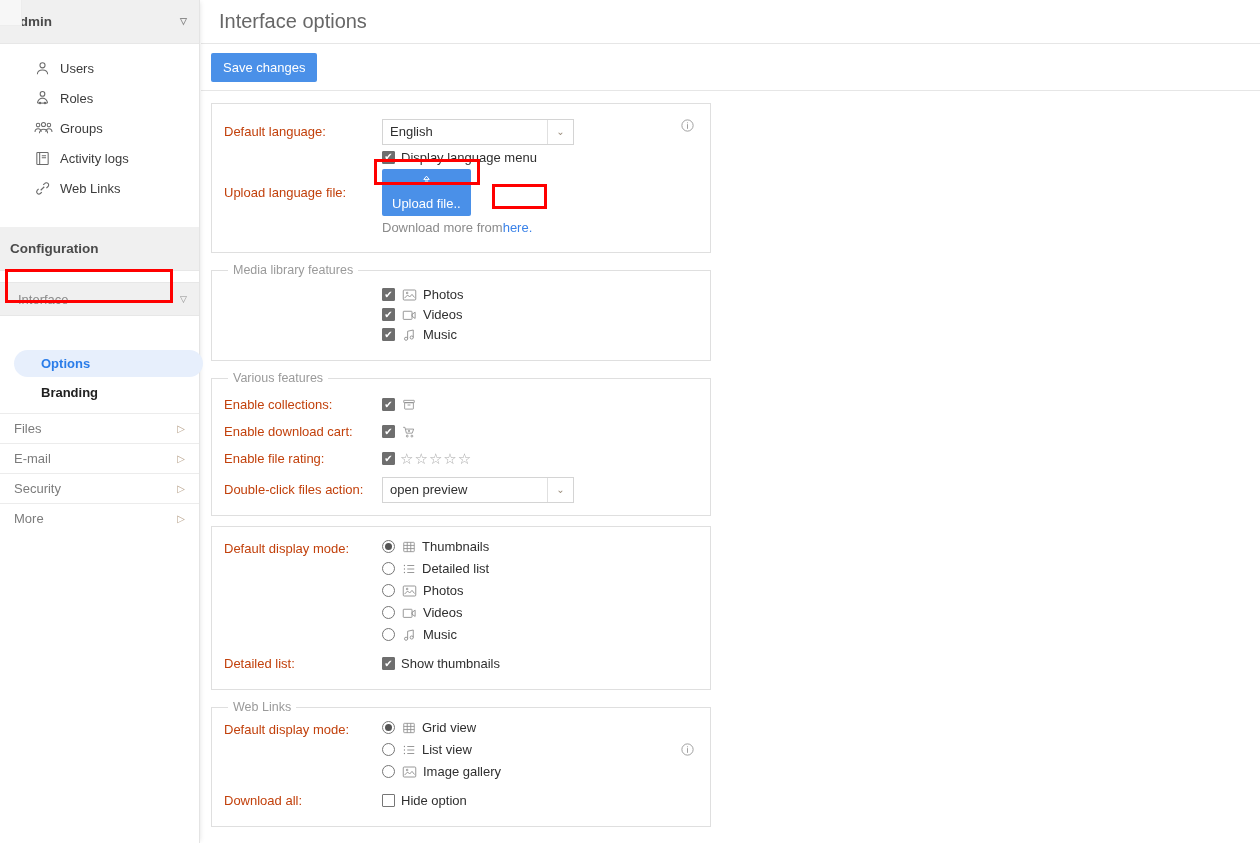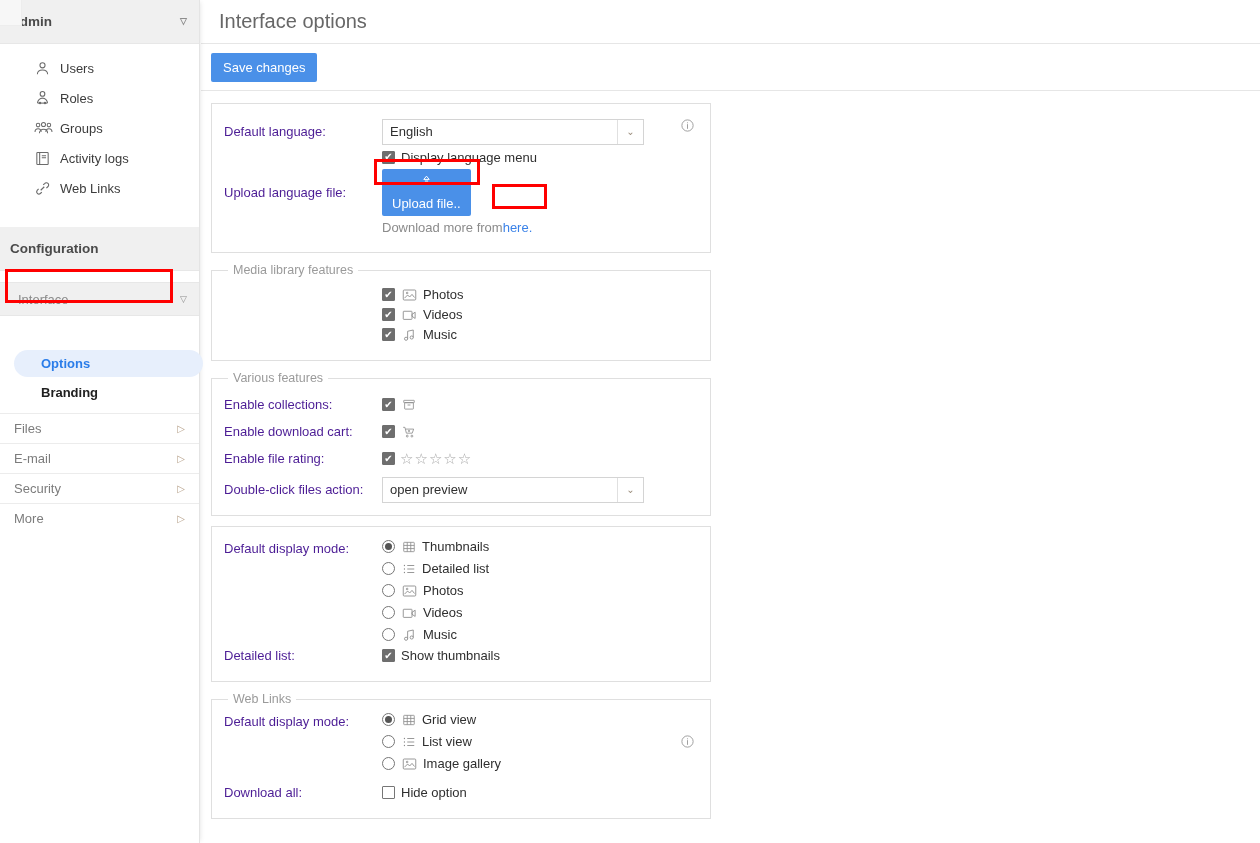--- a/index.html
+++ b/index.html
@@ -157,28 +157,28 @@
     color: #9a9a9a;
     padding: 0 5px;
     margin-left: 4px;
   }
 
   .frow { display: flex; align-items: center; min-height: 27px; }
   .flabel {
     width: 158px;
     flex: 0 0 158px;
     font-size: 13px;
-    color: #4c1d95;
+    color: #c2410c;
   }
   .fctl { display: flex; align-items: center; }
 
   
   .select {
     display: inline-flex;
-    width: 262px; height: 26px;
+    width: 192px; height: 26px;
     border: 1px solid #d4d4d4;
     background: #fff;
     align-items: stretch;
   }
   .select .val {
     flex: 1;
     display: flex; align-items: center;
     padding-left: 7px;
     font-size: 13px;
     color: #2f2f2f;
@@ -577,21 +577,21 @@
                   <circle cx="6.5" cy="17" r="2.5"></circle>
                   <circle cx="15.5" cy="15" r="2.5"></circle>
                 </svg>
               </span>
               <span class="opt-label">Music</span>
             </div>
 
           </div>
         </div>
 
-        <div class="frow" style="">
+        <div class="frow" style="margin-top:8px;">
           <div class="flabel">Detailed list:</div>
           <div class="fctl">
             <span class="cb">✔</span>
             <span class="opt-label">Show thumbnails</span>
           </div>
         </div>
       </div>
 
       <fieldset class="panel">
         <legend>Web Links</legend>

